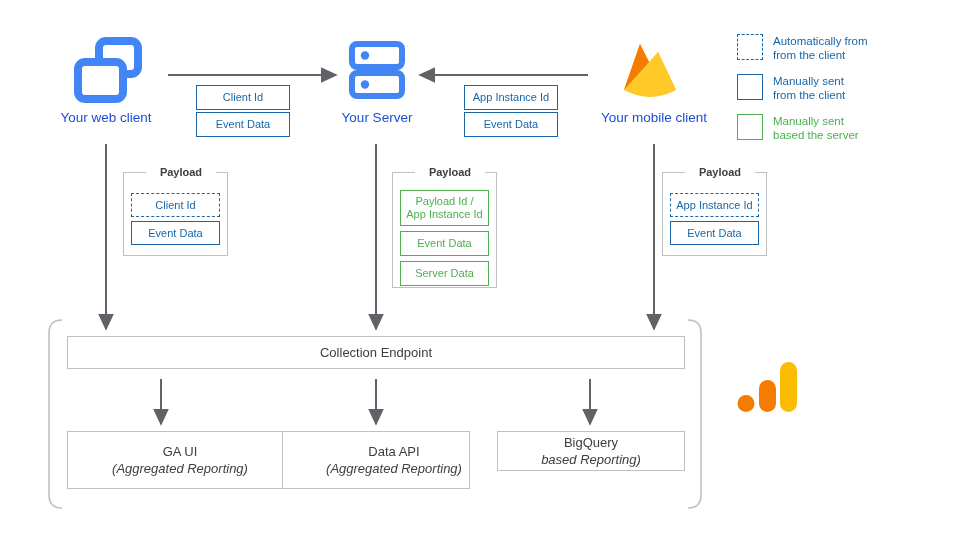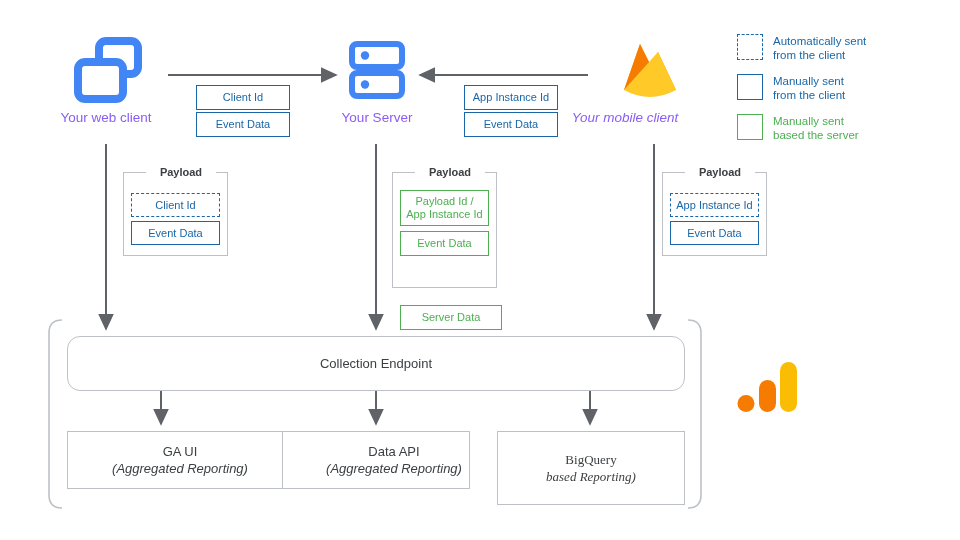--- a/index.html
+++ b/index.html
@@ -12,21 +12,21 @@
     position:relative;
     color:#3c4043;
   }
   .stage{position:absolute;left:0;top:0;width:960px;height:540px;}
   .abs{position:absolute;}
 
   
   .node-label{
     position:absolute;
     font-size:13.5px;
-    color:#8b5cf6;
+    color:#1d4ed8;
     text-align:center;
     white-space:nowrap;
     line-height:16px;
   }
 
   
   .chip{
     position:absolute;
     box-sizing:border-box;
     display:flex;align-items:center;justify-content:center;
@@ -135,74 +135,74 @@
     <rect x="3" y="31" width="50" height="23" rx="5" ry="5" fill="#ffffff" stroke="#4285f4" stroke-width="6"></rect>
     <circle cx="16" cy="42.5" r="4.2" fill="#4285f4"></circle>
   </svg>
   <div class="node-label" style="left:297px;top:110px;width:160px;">Your Server</div>
 
   <svg class="abs" style="left:620px;top:38px;" width="62" height="68">
     <path d="M4,52 L20,6 L30,26 L38,14 L56,52 Z" fill="#ffa000"></path>
     <path d="M4,52 L20,6 L30,26 Z" fill="#f57c00"></path>
     <path d="M4,52 L38,14 L56,52 Q30,66 4,52 Z" fill="#ffca28"></path>
   </svg>
-  <div class="node-label" style="left:545px;top:110px;width:160px;font-style:italic;">Your mobile client</div>
+  <div class="node-label" style="left:574px;top:110px;width:160px;">Your mobile client</div>
 
   <div class="chip blue" style="left:196px;top:85px;width:94px;height:25px;">Client Id</div>
   <div class="chip blue" style="left:196px;top:112px;width:94px;height:25px;">Event Data</div>
 
   <div class="chip blue" style="left:464px;top:85px;width:94px;height:25px;">App Instance Id</div>
   <div class="chip blue" style="left:464px;top:112px;width:94px;height:25px;">Event Data</div>
 
   <div class="payload-box" style="left:123px;top:172px;width:105px;height:84px;"></div>
   <div class="payload-title" style="left:146px;top:166px;width:60px;">Payload</div>
   <div class="chip blue-dash" style="left:131px;top:193px;width:89px;height:24px;">Client Id</div>
   <div class="chip blue" style="left:131px;top:221px;width:89px;height:24px;">Event Data</div>
 
   <div class="payload-box" style="left:392px;top:172px;width:105px;height:116px;"></div>
   <div class="payload-title" style="left:415px;top:166px;width:60px;">Payload</div>
   <div class="chip green" style="left:400px;top:190px;width:89px;height:36px;flex-direction:column;">
     <span>Payload Id /</span>
     <span>App Instance Id</span>
   </div>
   <div class="chip green" style="left:400px;top:231px;width:89px;height:25px;">Event Data</div>
-  <div class="chip green" style="left:400px;top:261px;width:102px;height:25px;margin-top:44px;">Server Data</div>
+  <div class="chip green" style="left:400px;top:261px;width:89px;height:25px;">Server Data</div>
 
   <div class="payload-box" style="left:662px;top:172px;width:105px;height:84px;"></div>
   <div class="payload-title" style="left:685px;top:166px;width:60px;">Payload</div>
   <div class="chip blue-dash" style="left:670px;top:193px;width:89px;height:24px;">App Instance Id</div>
   <div class="chip blue" style="left:670px;top:221px;width:89px;height:24px;">Event Data</div>
 
-  <div class="gbox" style="left:67px;top:336px;width:618px;height:55px;border-radius:13px;">Collection Endpoint</div>
+  <div class="gbox" style="left:67px;top:336px;width:618px;height:33px;">Collection Endpoint</div>
 
   <div class="gbox" style="left:67px;top:431px;width:226px;height:58px;">
     <span>GA UI</span>
     <span class="sub">(Aggregated Reporting)</span>
   </div>
 
   <div class="gbox" style="left:282px;top:431px;width:188px;height:58px;padding-left:36px;">
     <span>Data API</span>
     <span class="sub">(Aggregated Reporting)</span>
   </div>
 
-  <div class="gbox" style="left:497px;top:431px;width:188px;height:74px;font-family:Liberation Serif, serif;">
+  <div class="gbox" style="left:497px;top:431px;width:188px;height:40px;">
     <span>BigQuery</span>
     <span class="sub">based Reporting)</span>
   </div>
 
   <svg class="abs" style="left:737px;top:362px;" width="62" height="58">
     <rect x="43" y="0" width="17" height="50" rx="8.5" ry="8.5" fill="#fbbc04"></rect>
     <rect x="22" y="18" width="17" height="32" rx="8.5" ry="8.5" fill="#f57c00"></rect>
     <circle cx="9" cy="41.5" r="8.5" fill="#f57c00"></circle>
   </svg>
 
   <div class="legend-item">
     <div class="legend-swatch sw-dash" style="left:737px;top:34px;"></div>
     <div class="legend-text lt-blue" style="left:773px;top:34px;">
-      <div>Automatically sent</div>
+      <div>Automatically from</div>
       <div>from the client</div>
     </div>
   </div>
 
   <div class="legend-item">
     <div class="legend-swatch sw-blue" style="left:737px;top:74px;"></div>
     <div class="legend-text lt-blue" style="left:773px;top:74px;">
       <div>Manually sent</div>
       <div>from the client</div>
     </div>

